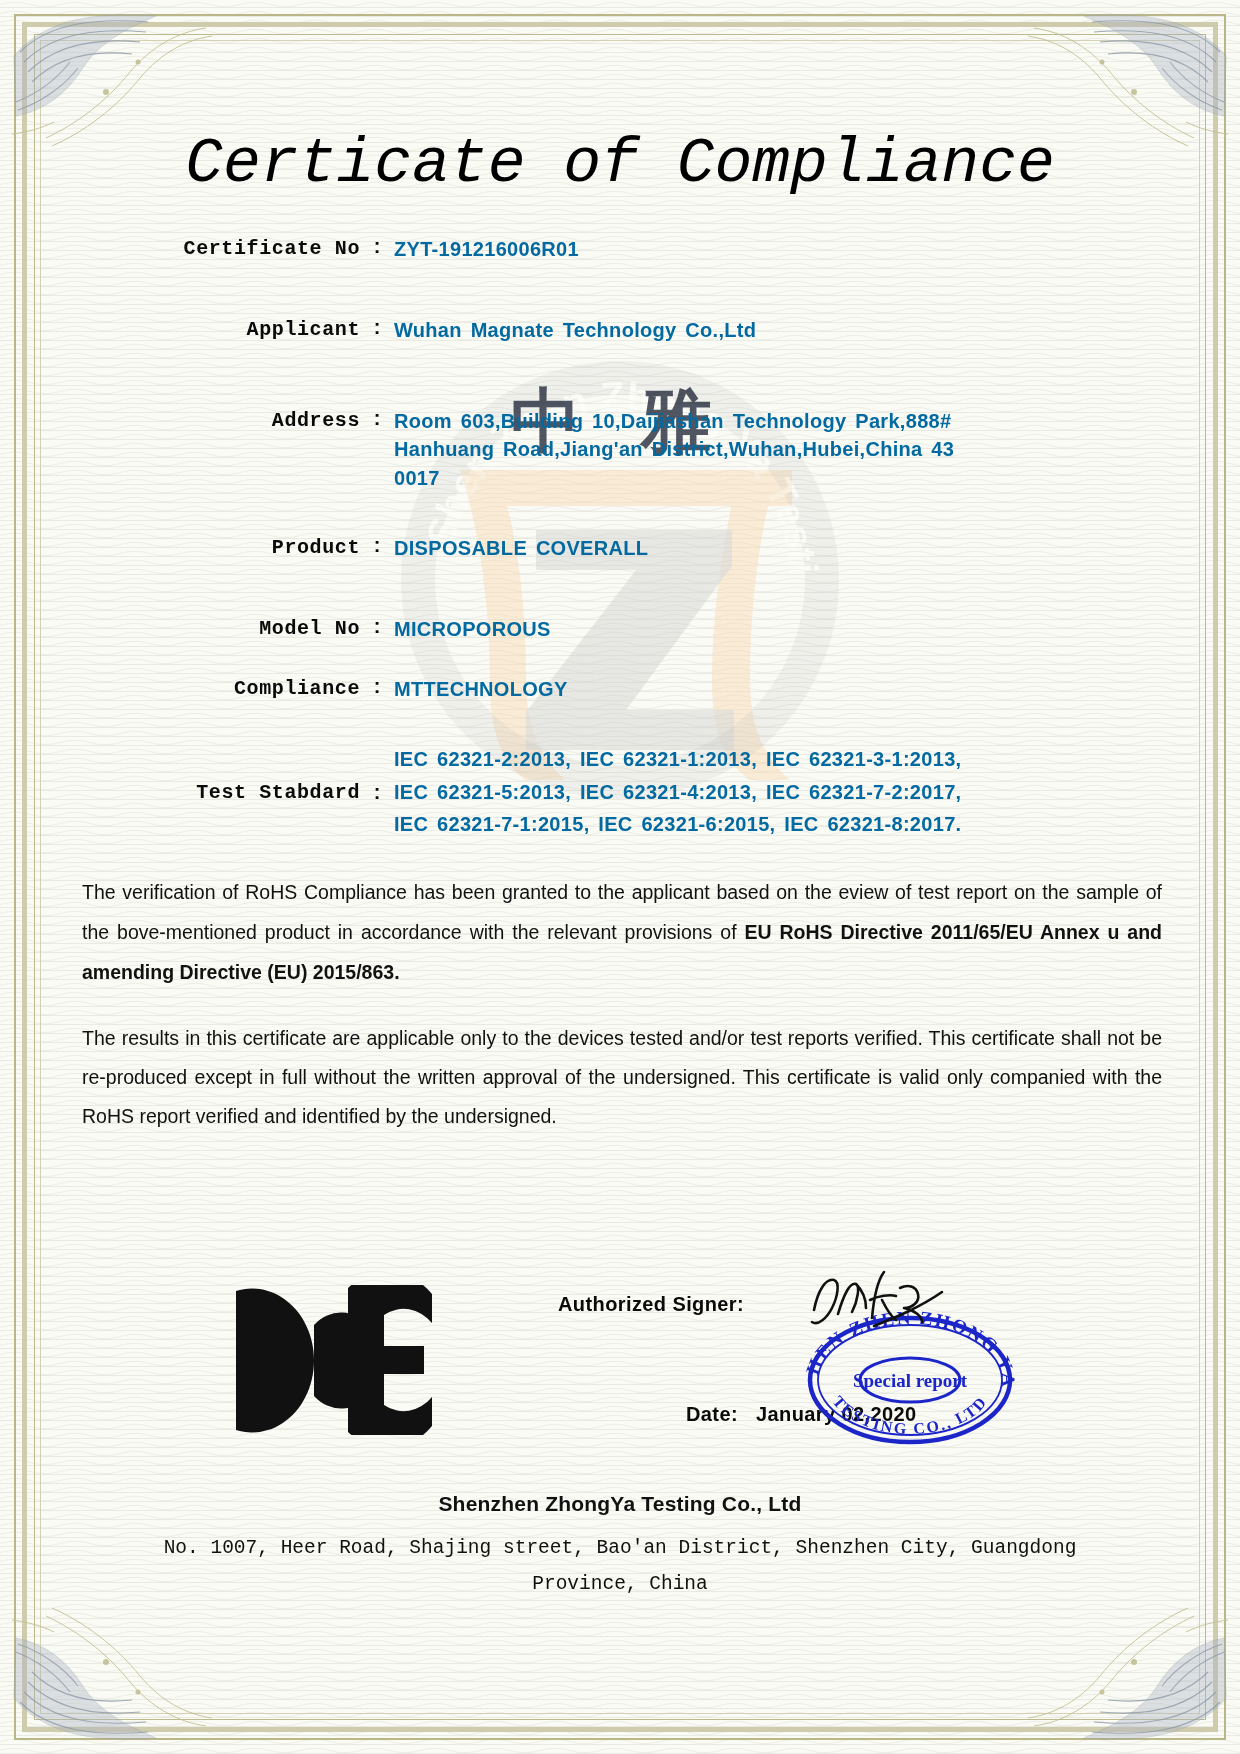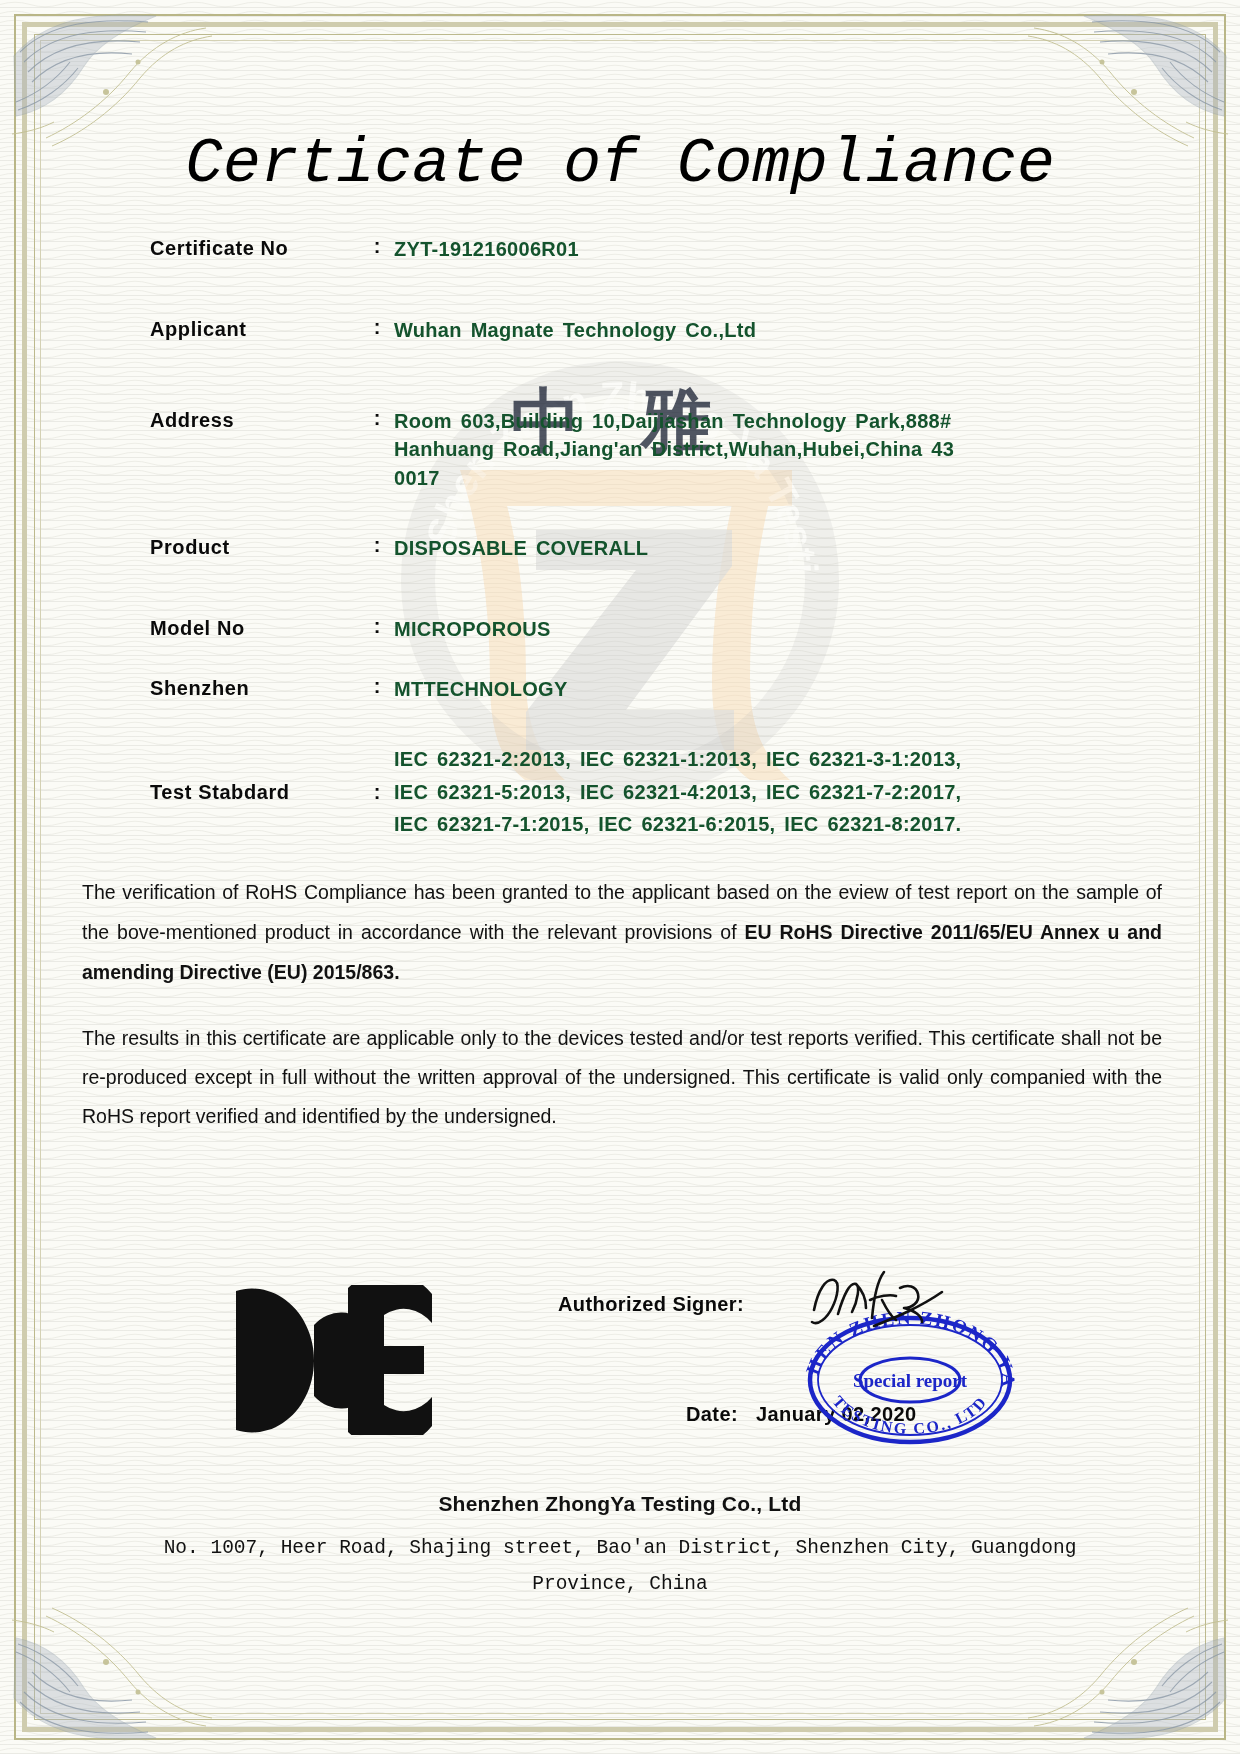--- a/index.html
+++ b/index.html
@@ -146,40 +146,41 @@
   }
   .field-row {
     display: flex;
     align-items: flex-start;
     margin-bottom: 32px;
   }
   .field-row.tall { align-items: center; }
   .field-label {
     width: 210px;
     flex: 0 0 210px;
-    text-align: left;
+    text-align: right;
     font-size: 20px;
     font-weight: bold;
     color: #0a0a0a;
     letter-spacing: .6px;
     line-height: 1.35;
+    font-family: Liberation Mono, monospace;
   }
   .field-colon {
     width: 34px;
     flex: 0 0 34px;
     text-align: center;
     font-size: 20px;
     font-weight: bold;
     color: #0a0a0a;
   }
   .field-value {
     flex: 1 1 auto;
     font-size: 20px;
     font-weight: bold;
-    color: #14532d;
+    color: #0369a1;
     line-height: 1.42;
     letter-spacing: .3px;
     word-spacing: 3px;
   }
   .field-value .ln { display: block; }
   .field-value.std .ln { line-height: 1.62; }
 
   .row-certno  { margin-bottom: 52px; }
   .row-applicant { margin-bottom: 63px; }
   .row-address { margin-bottom: 42px; }
@@ -433,21 +434,21 @@
 
       <div class="field-row row-model">
         <div class="field-label">Model No</div>
         <div class="field-colon">:</div>
         <div class="field-value">
           <span class="ln">MICROPOROUS</span>
         </div>
       </div>
 
       <div class="field-row row-trademark">
-        <div class="field-label">Shenzhen</div>
+        <div class="field-label">Compliance</div>
         <div class="field-colon">:</div>
         <div class="field-value">
           <span class="ln">MTTECHNOLOGY</span>
         </div>
       </div>
 
       <div class="field-row tall">
         <div class="field-label">Test Stabdard</div>
         <div class="field-colon">:</div>
         <div class="field-value std">

